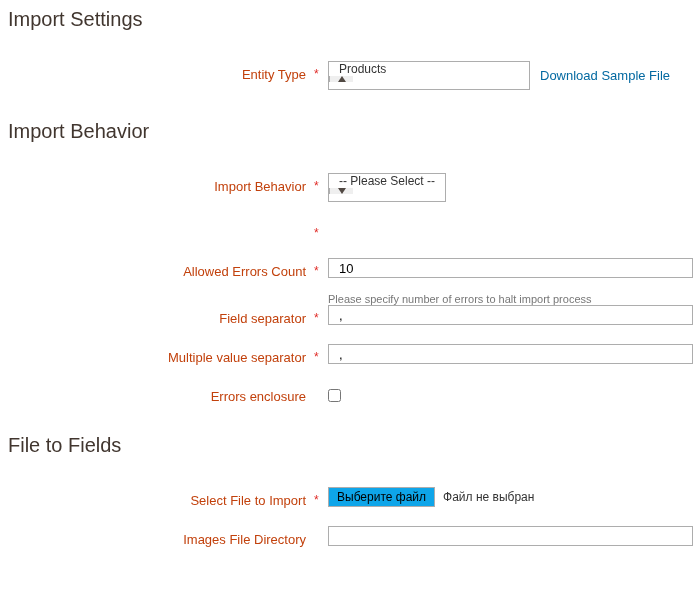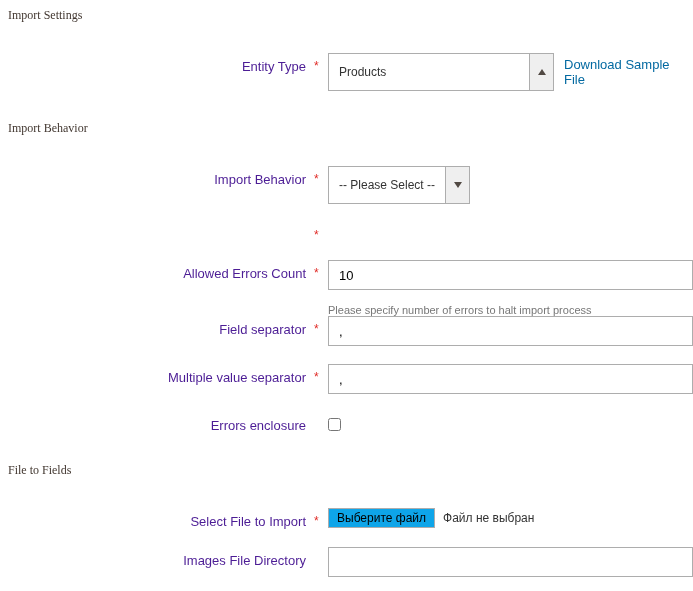--- a/index.html
+++ b/index.html
@@ -5,60 +5,60 @@
   * { box-sizing: border-box; margin: 0; padding: 0; }
   body {
     font-family: "Helvetica Neue", Arial, sans-serif;
     font-size: 13px;
     color: #333;
     background: #fff;
     width: 693px;
     padding: 8px 0 0 8px;
   }
   .section-title {
-    font-size: 12px;
+    font-size: 20px;
     color: #41362f;
     font-weight: 400;
     margin: 0 0 30px 0;
-    font-family: Liberation Serif, serif;
   }
   .fieldset { margin-bottom: 30px; }
   .row {
     display: flex;
     align-items: flex-start;
     margin-bottom: 18px;
   }
   .row.tight { margin-bottom: 8px; }
   .label-col {
     width: 306px;
     text-align: right;
     padding-right: 8px;
     padding-top: 6px;
     font-size: 13px;
-    color: #4c1d95;
+    color: #c2410c;
   }
   .req-col {
     width: 14px;
     text-align: left;
     padding-top: 6px;
     color: #e02b27;
     font-size: 12px;
   }
   .ctrl-col {
     flex: 1;
     display: flex;
     align-items: center;
     gap: 8px;
   }
   .select-wrap {
     display: inline-flex;
     border: 1px solid #adadad;
     background: #fff;
-    height: 38px;
+    height: 29px;
     align-items: stretch;
+    flex-direction: column;
   }
   .select-value {
     padding: 0 10px;
     font-size: 12px;
     color: #333;
     display: flex;
     align-items: center;
     min-width: 80px;
   }
   .select-value.wide { min-width: 200px; }
@@ -73,21 +73,21 @@
   }
   .select-btn svg { display:block; }
   .link {
     color: #0369a1;
     font-size: 13px;
     text-decoration: none;
     cursor: pointer;
     margin-left:2px;
   }
   .text-input {
-    height: 30px;
+    height: 20px;
     border: 1px solid #adadad;
     padding: 0 10px;
     font-size: 13px;
     width: 100%;
     background: #fff;
     font-family: inherit;
   }
   .note {
     font-size: 11px;
     color: #777;

